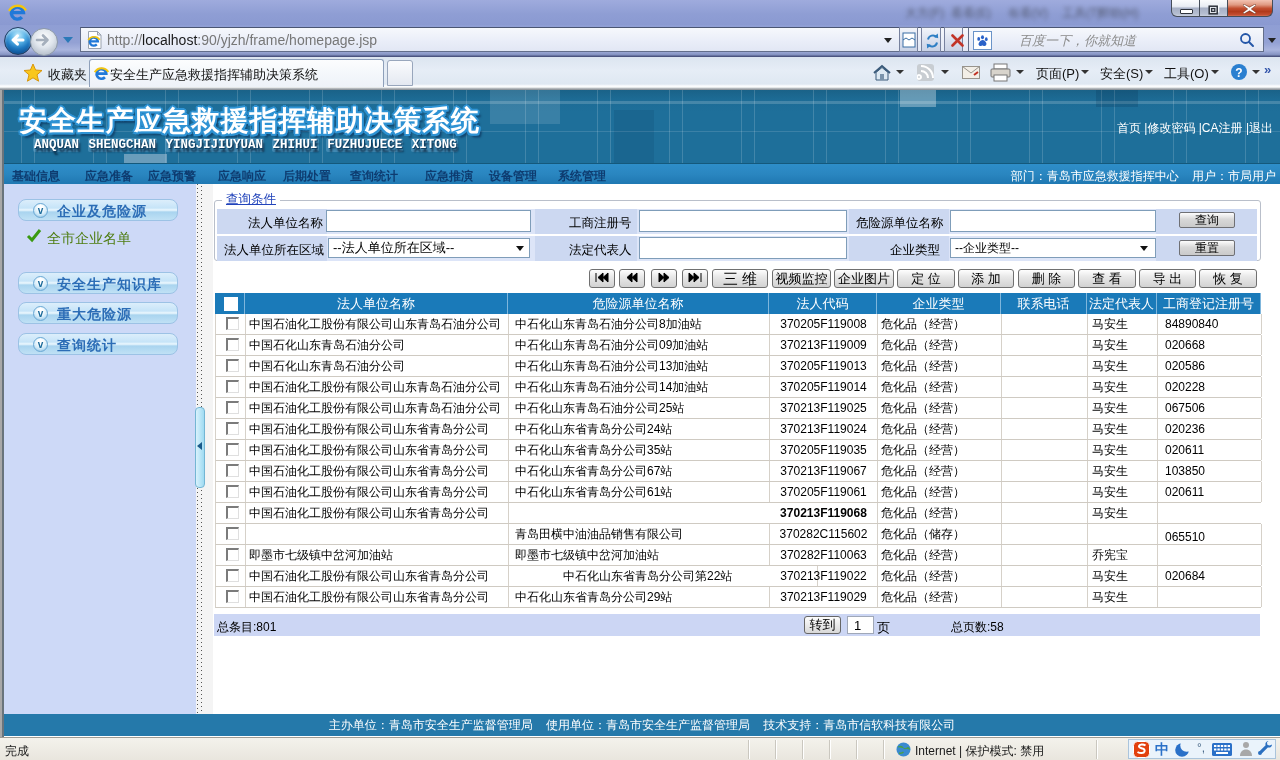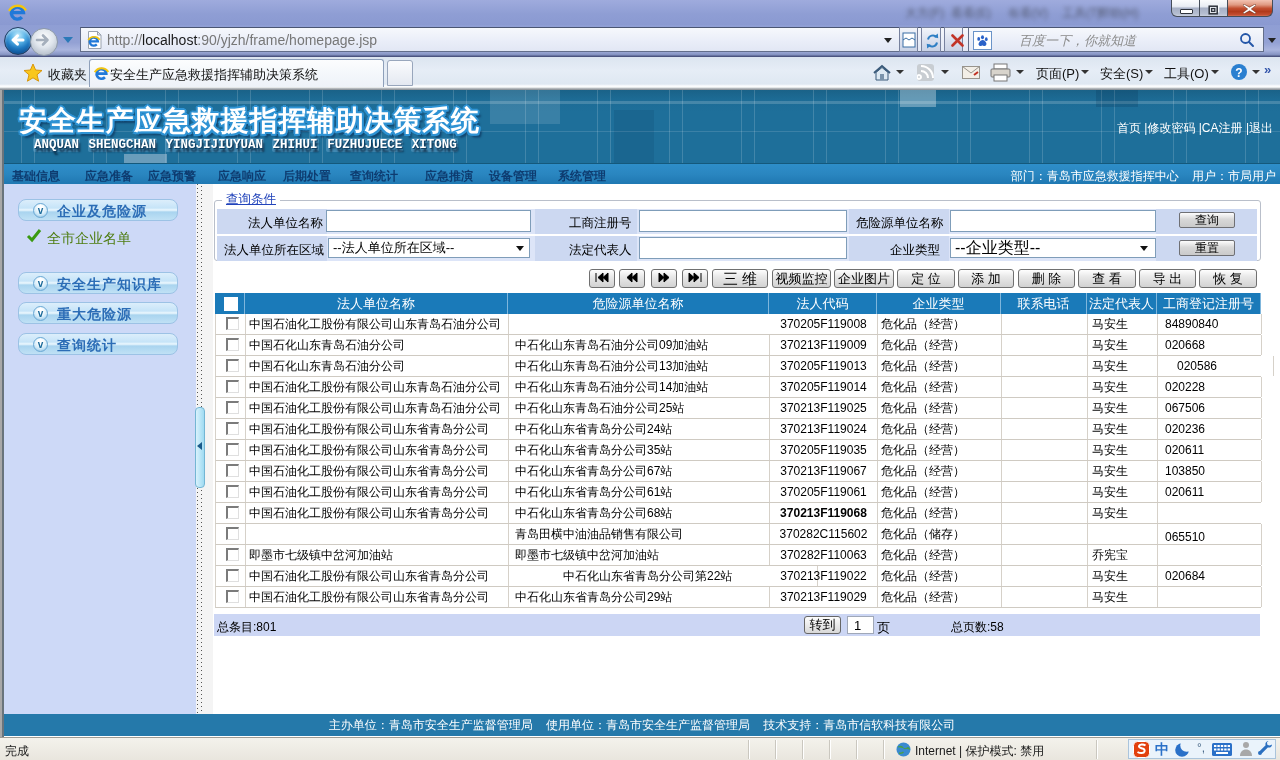--- a/index.html
+++ b/index.html
@@ -292,21 +292,21 @@
    <div class="qinpcell" style="left:112px;width:208px"></div>
    <div class="qinput" style="left:113px;top:2px;width:202px;height:20px;font-size:13px;line-height:18px;padding-left:4px">--法人单位所在区域--</div>
    <div class="abs" style="left:301px;top:10px;width:0;height:0;border-left:4.5px solid transparent;border-right:4.5px solid transparent;border-top:5px solid #111"></div>
    <div class="qcell" style="left:320px;width:102px"></div>
    <div class="qlabel" style="left:354px">法定代表人</div>
    <div class="qinpcell" style="left:422px;width:212px"></div>
    <div class="qinput" style="left:424px;top:1px;width:208px;height:22px"></div>
    <div class="qcell" style="left:634px;width:100px"></div>
    <div class="qlabel" style="left:675px">企业类型</div>
    <div class="qinpcell" style="left:734px;width:207px"></div>
-   <div class="qinput" style="left:735px;top:2px;width:206px;height:20px;font-size:16px;line-height:18px;padding-left:4px">--企业类型--</div>
+   <div class="qinput" style="left:735px;top:2px;width:206px;height:20px;font-size:12px;line-height:18px;padding-left:4px">--企业类型--</div>
    <div class="abs" style="left:925px;top:10px;width:0;height:0;border-left:4.5px solid transparent;border-right:4.5px solid transparent;border-top:5px solid #111"></div>
    <div class="qcell" style="left:941px;width:101px"></div>
    <div class="qbtn" style="left:964px;top:4px">重置</div>
   </div>
 
   <div class="tbtn" style="left:376px;width:26px"><svg width="14" height="11" viewBox="0 0 14 11">
           <path d="M1 1v9M3 5.5 L8 1v9zM8 5.5 L13 1v9z" stroke="#000" fill="#000"></path>
         </svg></div>
   <div class="tbtn" style="left:406px;width:26px"><svg width="12" height="11" viewBox="0 0 12 11">
           <path d="M1 5.5 L6 1v9zM6 5.5 L11 1v9z" stroke="#000" fill="#000"></path>
@@ -333,20 +333,21 @@
         <div class="th" style="left:293px;width:261px">危险源单位名称</div>
         <div class="th" style="left:554px;width:108px">法人代码</div>
         <div class="th" style="left:662px;width:124px">企业类型</div>
         <div class="th" style="left:786px;width:86px">联系电话</div>
         <div class="th" style="left:872px;width:70px">法定代表人</div>
         <div class="th" style="left:942px;width:104px">工商登记注册号</div>
         <div class="cb" style="left:9px;top:4px;border:2px solid #fff;width:14px;height:14px"></div>
         <div class="tr" style="top:21px">
           <div class="td" style="left:0;width:30px"></div>
           <div class="td" style="left:30px;width:263px;text-align:left;padding-left:3px;">中国石油化工股份有限公司山东青岛石油分公司</div>
+          <div class="td" style="left:293px;width:261px;text-align:left;padding-left:6px;">中石化山东青岛石油分公司8加油站</div>
           <div class="td" style="left:554px;width:108px;text-align:center;">370205F119008</div>
           <div class="td" style="left:662px;width:124px;text-align:left;padding-left:3px;">危化品（经营）</div>
           <div class="td" style="left:786px;width:86px;text-align:left;padding-left:4px;"></div>
           <div class="td" style="left:872px;width:70px;text-align:left;padding-left:4px;">马安生</div>
           <div class="td" style="left:942px;width:104px;text-align:left;padding-left:7px;">84890840</div>
           <div class="cb" style="left:10px;top:3px"></div>
         </div>
         <div class="tr" style="top:42px">
           <div class="td" style="left:0;width:30px"></div>
           <div class="td" style="left:30px;width:263px;text-align:left;padding-left:3px;">中国石化山东青岛石油分公司</div>
@@ -359,21 +360,21 @@
           <div class="cb" style="left:10px;top:3px"></div>
         </div>
         <div class="tr" style="top:63px">
           <div class="td" style="left:0;width:30px"></div>
           <div class="td" style="left:30px;width:263px;text-align:left;padding-left:3px;">中国石化山东青岛石油分公司</div>
           <div class="td" style="left:293px;width:261px;text-align:left;padding-left:6px;">中石化山东青岛石油分公司13加油站</div>
           <div class="td" style="left:554px;width:108px;text-align:center;">370205F119013</div>
           <div class="td" style="left:662px;width:124px;text-align:left;padding-left:3px;">危化品（经营）</div>
           <div class="td" style="left:786px;width:86px;text-align:left;padding-left:4px;"></div>
           <div class="td" style="left:872px;width:70px;text-align:left;padding-left:4px;">马安生</div>
-          <div class="td" style="left:942px;width:104px;text-align:left;padding-left:7px;margin-left:12px;">020586</div>
+          <div class="td" style="left:942px;width:104px;text-align:left;padding-left:7px;">020586</div>
           <div class="cb" style="left:10px;top:3px"></div>
         </div>
         <div class="tr" style="top:84px">
           <div class="td" style="left:0;width:30px"></div>
           <div class="td" style="left:30px;width:263px;text-align:left;padding-left:3px;">中国石油化工股份有限公司山东青岛石油分公司</div>
           <div class="td" style="left:293px;width:261px;text-align:left;padding-left:6px;">中石化山东青岛石油分公司14加油站</div>
           <div class="td" style="left:554px;width:108px;text-align:center;">370205F119014</div>
           <div class="td" style="left:662px;width:124px;text-align:left;padding-left:3px;">危化品（经营）</div>
           <div class="td" style="left:786px;width:86px;text-align:left;padding-left:4px;"></div>
           <div class="td" style="left:872px;width:70px;text-align:left;padding-left:4px;">马安生</div>
@@ -431,21 +432,20 @@
           <div class="td" style="left:554px;width:108px;text-align:center;">370205F119061</div>
           <div class="td" style="left:662px;width:124px;text-align:left;padding-left:3px;">危化品（经营）</div>
           <div class="td" style="left:786px;width:86px;text-align:left;padding-left:4px;"></div>
           <div class="td" style="left:872px;width:70px;text-align:left;padding-left:4px;">马安生</div>
           <div class="td" style="left:942px;width:104px;text-align:left;padding-left:7px;">020611</div>
           <div class="cb" style="left:10px;top:3px"></div>
         </div>
         <div class="tr" style="top:210px">
           <div class="td" style="left:0;width:30px"></div>
           <div class="td" style="left:30px;width:263px;text-align:left;padding-left:3px;">中国石油化工股份有限公司山东省青岛分公司</div>
-          <div class="td" style="left:293px;width:261px;text-align:left;padding-left:6px;">中石化山东省青岛分公司68站</div>
           <div class="td" style="left:554px;width:108px;text-align:center;font-weight:bold;">370213F119068</div>
           <div class="td" style="left:662px;width:124px;text-align:left;padding-left:3px;">危化品（经营）</div>
           <div class="td" style="left:786px;width:86px;text-align:left;padding-left:4px;"></div>
           <div class="td" style="left:872px;width:70px;text-align:left;padding-left:4px;">马安生</div>
           <div class="td" style="left:942px;width:104px;text-align:left;padding-left:7px;margin-top:24px;">065510</div>
           <div class="cb" style="left:10px;top:3px"></div>
         </div>
         <div class="tr" style="top:231px">
           <div class="td" style="left:0;width:30px"></div>
           <div class="td" style="left:30px;width:263px;text-align:left;padding-left:3px;"></div>

